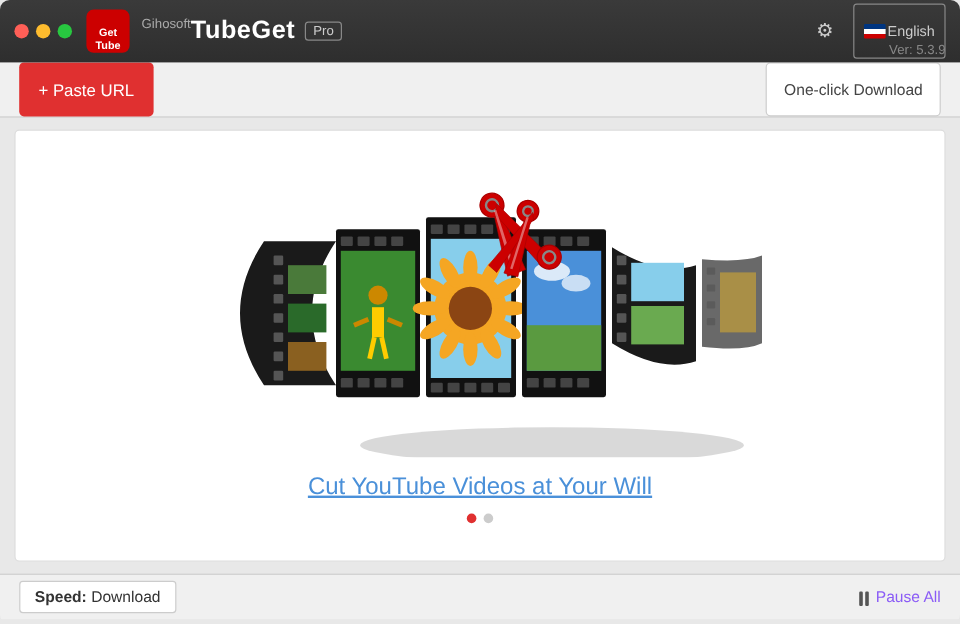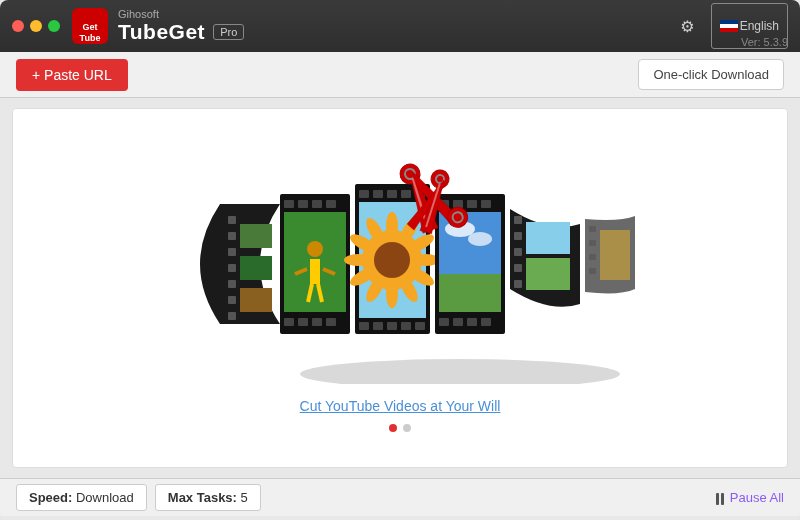--- a/index.html
+++ b/index.html
@@ -54,21 +54,21 @@
     .app-logo-inner {
       color: white;
       font-size: 9px;
       font-weight: bold;
       text-align: center;
       line-height: 1.2;
     }
 
     .app-name-group {
       display: flex;
-      flex-direction: column;
+      flex-direction: row;
       justify-content: center;
     }
     .app-company {
       color: #aaa;
       font-size: 11px;
     }
     .app-name-row {
       display: flex;
       align-items: center;
       gap: 8px;
@@ -130,21 +130,20 @@
       position: absolute;
       right: 12px;
       bottom: 4px;
     }
 
     
     .toolbar {
       background: #f0f0f0;
       height: 46px;
       display: flex;
-      align-items: center;
       padding: 0 16px;
       border-bottom: 1px solid #ccc;
       justify-content: space-between;
     }
 
     .paste-url-btn {
       background: #e03030;
       color: white;
       border: none;
       padding: 8px 16px;
@@ -188,21 +187,21 @@
     }
 
     
     .film-svg {
       width: 100%;
       height: 100%;
     }
 
     .caption {
       color: #4a90d9;
-      font-size: 14px;
+      font-size: 20px;
       text-decoration: underline;
       cursor: pointer;
       margin-top: 4px;
       text-align: right;
     }
 
     .dots {
       display: flex;
       gap: 6px;
       margin-top: 10px;
@@ -436,24 +435,20 @@
     <div class="dot active"></div>
     <div class="dot"></div>
   </div>
 </div>
 
 <div class="statusbar">
   <div class="status-item">
     <strong>Speed:</strong>
     <span>Download</span>
   </div>
-  <div class="status-item">
-    <strong>Max Tasks:</strong>
-    <span>5</span>
-  </div>
 
   <button class="pause-all-btn">
     <div class="pause-icon">
       <div class="pause-bar"></div>
       <div class="pause-bar"></div>
     </div>
     <span>Pause All</span>
   </button>
 </div>
 

